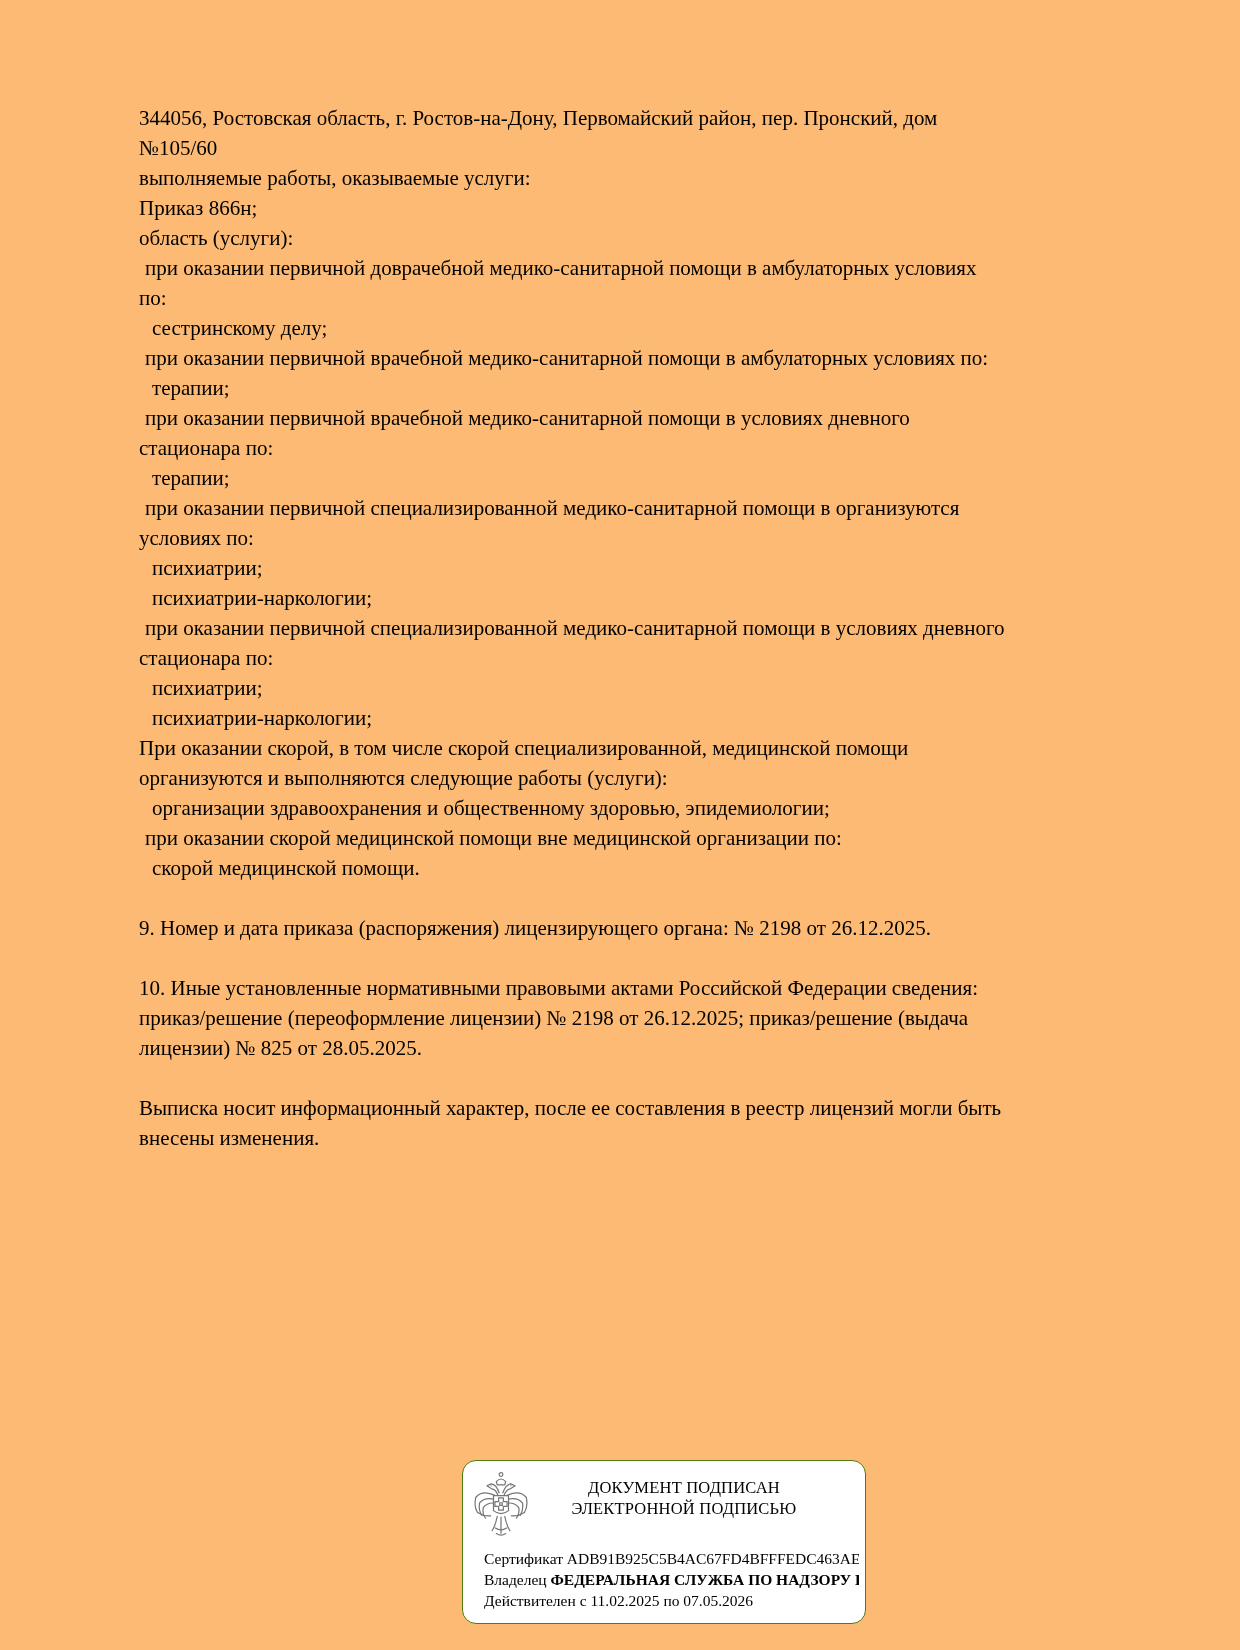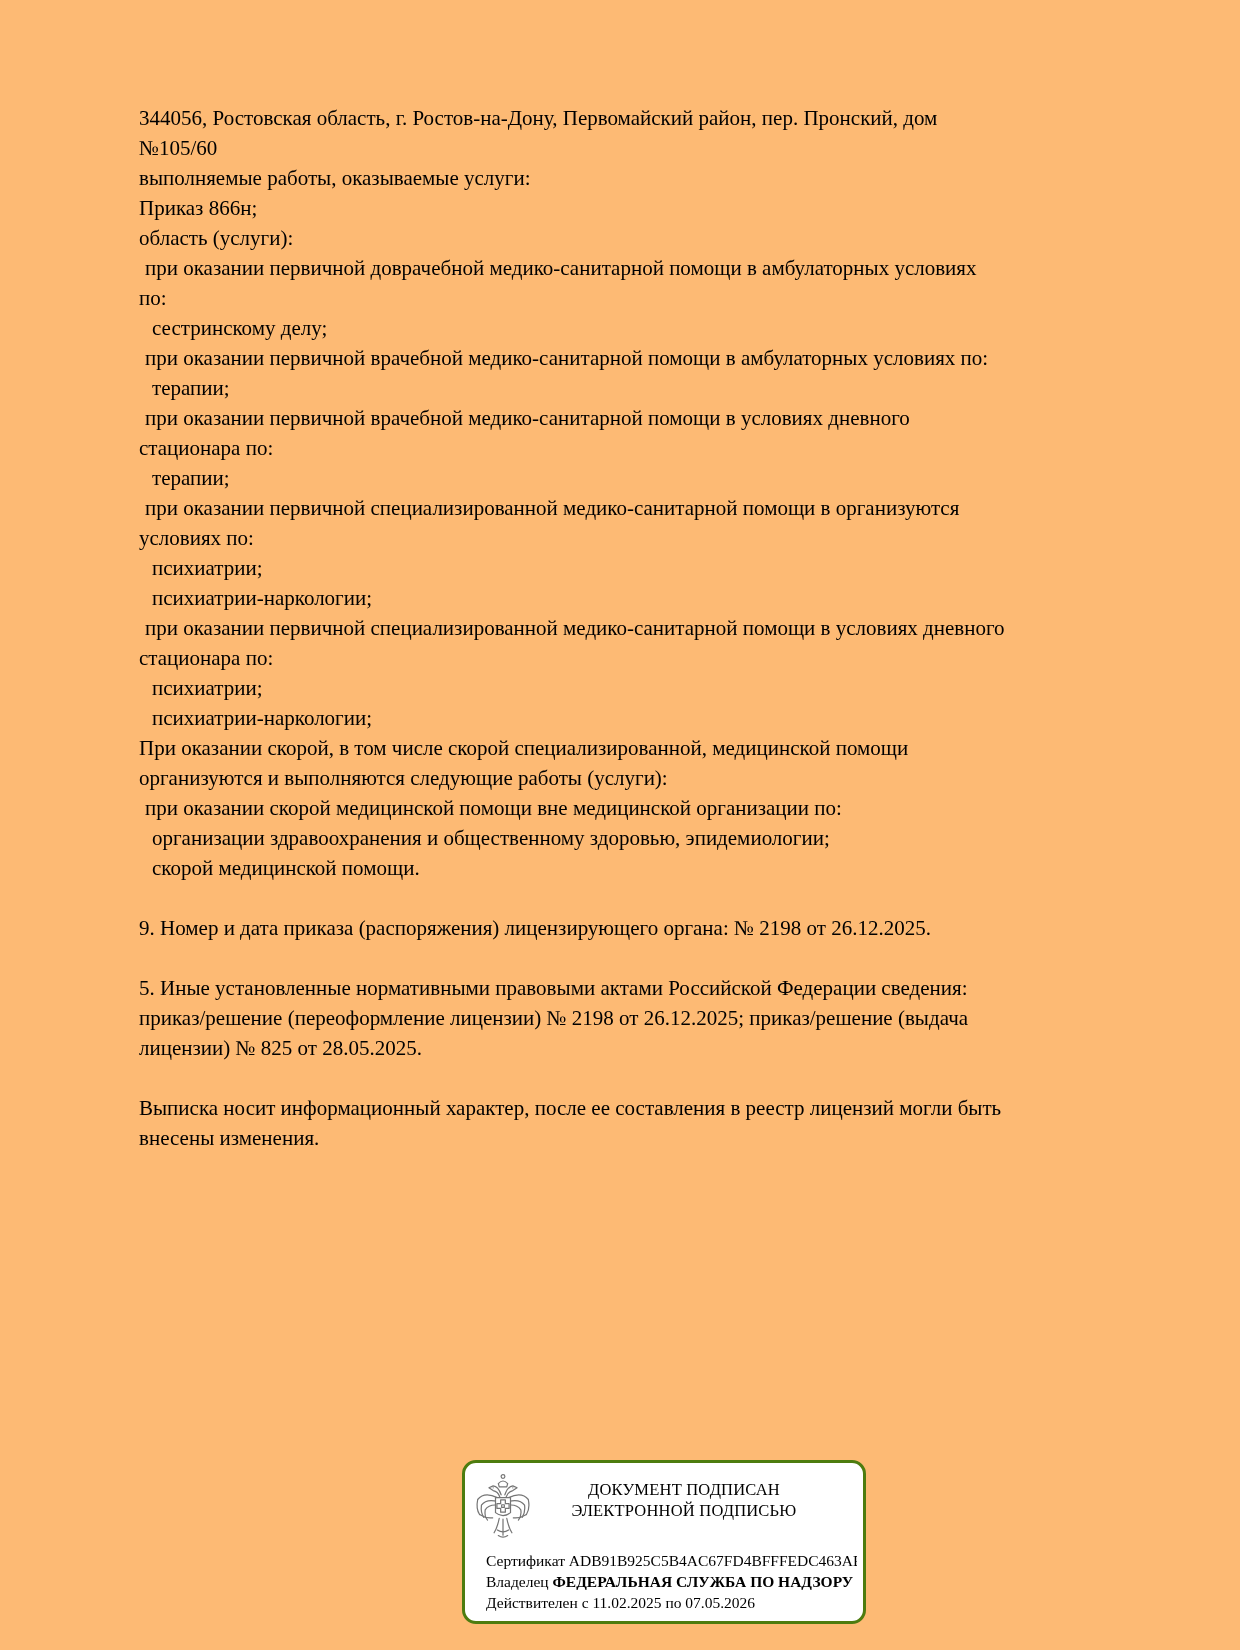--- a/index.html
+++ b/index.html
@@ -28,21 +28,21 @@
   .ind2 { padding-left:13px; }
   .spacer { height:30px; }
 
   .stamp {
     position:absolute;
     left:462px;
     top:1460px;
     width:404px;
     height:164px;
     box-sizing:border-box;
-    border:3px solid #4d7c0f;
+    border:1px solid #4d7c0f;
     border-radius:14px;
     background:#ffffff;
   }
   .stamp-header {
     display:flex;
     align-items:flex-start;
     height:80px;
     padding:9px 6px 0 8px;
     box-sizing:border-box;
   }
@@ -89,27 +89,27 @@
       <div class="line ind1">при оказании первичной специализированной медико-санитарной помощи в организуются</div>
       <div class="line">условиях по:</div>
       <div class="line ind2">психиатрии;</div>
       <div class="line ind2">психиатрии-наркологии;</div>
       <div class="line ind1">при оказании первичной специализированной медико-санитарной помощи в условиях дневного</div>
       <div class="line">стационара по:</div>
       <div class="line ind2">психиатрии;</div>
       <div class="line ind2">психиатрии-наркологии;</div>
       <div class="line">При оказании скорой, в том числе скорой специализированной, медицинской помощи</div>
       <div class="line">организуются и выполняются следующие работы (услуги):</div>
+      <div class="line ind2">организации здравоохранения и общественному здоровью, эпидемиологии;</div>
       <div class="line ind1">при оказании скорой медицинской помощи вне медицинской организации по:</div>
-      <div class="line ind2">организации здравоохранения и общественному здоровью, эпидемиологии;</div>
       <div class="line ind2">скорой медицинской помощи.</div>
       <div class="spacer"></div>
       <div class="line">9. Номер и дата приказа (распоряжения) лицензирующего органа: № 2198 от 26.12.2025.</div>
       <div class="spacer"></div>
-      <div class="line">5. Иные установленные нормативными правовыми актами Российской Федерации сведения:</div>
+      <div class="line">10. Иные установленные нормативными правовыми актами Российской Федерации сведения:</div>
       <div class="line">приказ/решение (переоформление лицензии) № 2198 от 26.12.2025; приказ/решение (выдача</div>
       <div class="line">лицензии) № 825 от 28.05.2025.</div>
       <div class="spacer"></div>
       <div class="line">Выписка носит информационный характер, после ее составления в реестр лицензий могли быть</div>
       <div class="line">внесены изменения.</div>
     </div>
 
   <div class="stamp">
     <div class="stamp-header">
       <svg class="emblem" width="60" height="70" viewBox="0 0 64 72" fill="none" stroke="#757575" stroke-width="1.3" stroke-linecap="round" stroke-linejoin="round">

